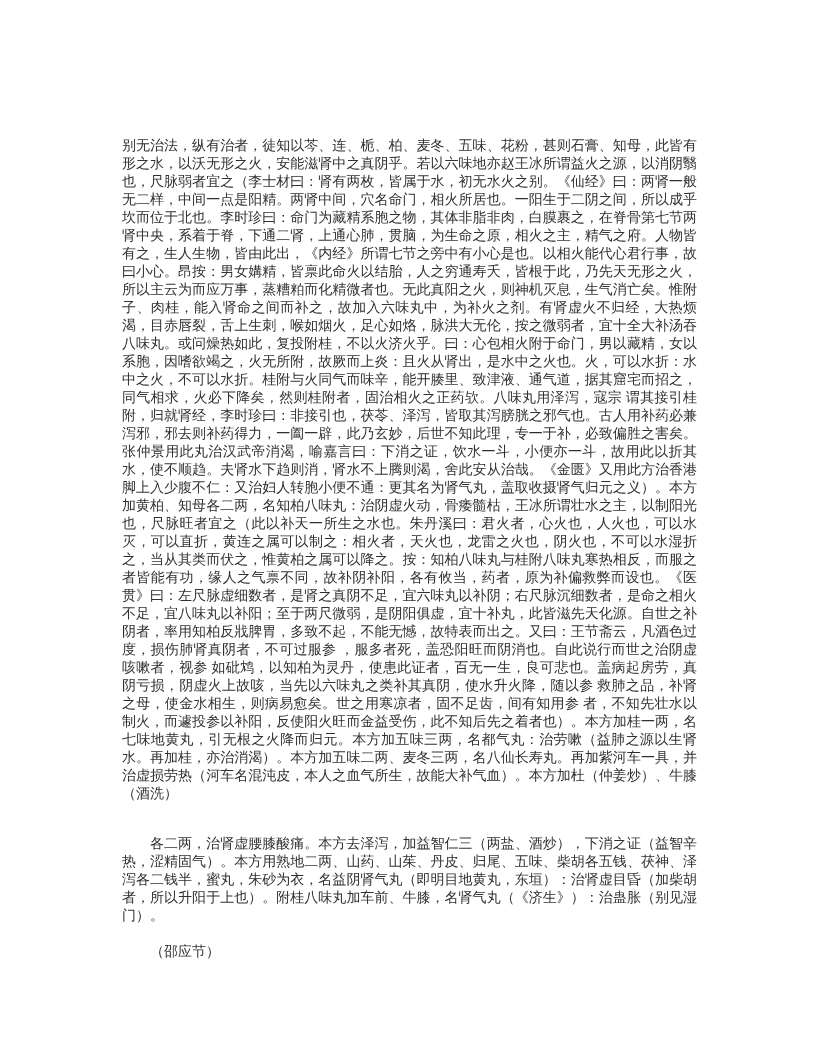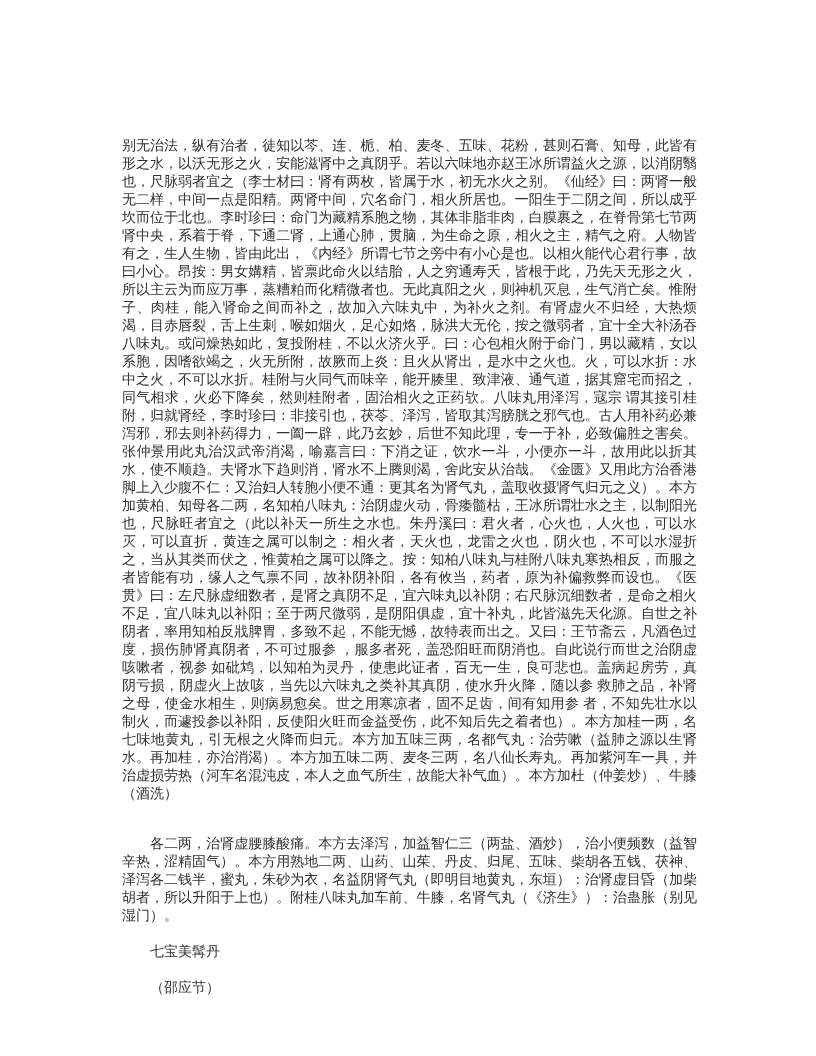--- a/index.html
+++ b/index.html
@@ -52,17 +52,16 @@
   .gap-line {
     margin-top: 18px !important;
   }
 </style>
 </head>
 <body>
 
 <div class="sheet">
   <div class="text-block">
     <p class="para-justify">别无治法，纵有治者，徒知以芩、连、栀、柏、麦冬、五味、花粉，甚则石膏、知母，此皆有形之水，以沃无形之火，安能滋肾中之真阴乎。若以六味地亦赵王冰所谓益火之源，以消阴翳也，尺脉弱者宜之（李士材曰：肾有两枚，皆属于水，初无水火之别。《仙经》曰：两肾一般无二样，中间一点是阳精。两肾中间，穴名命门，相火所居也。一阳生于二阴之间，所以成乎坎而位于北也。李时珍曰：命门为藏精系胞之物，其体非脂非肉，白膜裹之，在脊骨第七节两肾中央，系着于脊，下通二肾，上通心肺，贯脑，为生命之原，相火之主，精气之府。人物皆有之，生人生物，皆由此出，《内经》所谓七节之旁中有小心是也。以相火能代心君行事，故曰小心。昂按：男女媾精，皆禀此命火以结胎，人之穷通寿夭，皆根于此，乃先天无形之火，所以主云为而应万事，蒸糟粕而化精微者也。无此真阳之火，则神机灭息，生气消亡矣。惟附子、肉桂，能入肾命之间而补之，故加入六味丸中，为补火之剂。有肾虚火不归经，大热烦渴，目赤唇裂，舌上生刺，喉如烟火，足心如烙，脉洪大无伦，按之微弱者，宜十全大补汤吞八味丸。或问燥热如此，复投附桂，不以火济火乎。曰：心包相火附于命门，男以藏精，女以系胞，因嗜欲竭之，火无所附，故厥而上炎：且火从肾出，是水中之火也。火，可以水折：水中之火，不可以水折。桂附与火同气而味辛，能开腠里、致津液、通气道，据其窟宅而招之，同气相求，火必下降矣，然则桂附者，固治相火之正药欤。八味丸用泽泻，寇宗 谓其接引桂附，归就肾经，李时珍曰：非接引也，茯苓、泽泻，皆取其泻膀胱之邪气也。古人用补药必兼泻邪，邪去则补药得力，一阖一辟，此乃玄妙，后世不知此理，专一于补，必致偏胜之害矣。张仲景用此丸治汉武帝消渴，喻嘉言曰：下消之证，饮水一斗，小便亦一斗，故用此以折其水，使不顺趋。夫肾水下趋则消，肾水不上腾则渴，舍此安从治哉。《金匮》又用此方治香港脚上入少腹不仁：又治妇人转胞小便不通：更其名为肾气丸，盖取收摄肾气归元之义）。本方加黄柏、知母各二两，名知柏八味丸：治阴虚火动，骨痿髓枯，王冰所谓壮水之主，以制阳光也，尺脉旺者宜之（此以补天一所生之水也。朱丹溪曰：君火者，心火也，人火也，可以水灭，可以直折，黄连之属可以制之：相火者，天火也，龙雷之火也，阴火也，不可以水湿折之，当从其类而伏之，惟黄柏之属可以降之。按：知柏八味丸与桂附八味丸寒热相反，而服之者皆能有功，缘人之气禀不同，故补阴补阳，各有攸当，药者，原为补偏救弊而设也。《医贯》曰：左尺脉虚细数者，是肾之真阴不足，宜六味丸以补阴；右尺脉沉细数者，是命之相火不足，宜八味丸以补阳；至于两尺微弱，是阴阳俱虚，宜十补丸，此皆滋先天化源。自世之补阴者，率用知柏反戕脾胃，多致不起，不能无憾，故特表而出之。又曰：王节斋云，凡酒色过度，损伤肺肾真阴者，不可过服参 ，服多者死，盖恐阳旺而阴消也。自此说行而世之治阴虚咳嗽者，视参 如砒鸩，以知柏为灵丹，使患此证者，百无一生，良可悲也。盖病起房劳，真阴亏损，阴虚火上故咳，当先以六味丸之类补其真阴，使水升火降，随以参 救肺之品，补肾之母，使金水相生，则病易愈矣。世之用寒凉者，固不足齿，间有知用参 者，不知先壮水以制火，而遽投参以补阳，反使阳火旺而金益受伤，此不知后先之着者也）。本方加桂一两，名七味地黄丸，引无根之火降而归元。本方加五味三两，名都气丸：治劳嗽（益肺之源以生肾水。再加桂，亦治消渴）。本方加五味二两、麦冬三两，名八仙长寿丸。再加紫河车一具，并治虚损劳热（河车名混沌皮，本人之血气所生，故能大补气血）。本方加杜（仲姜炒）、牛膝（酒洗）</p>
-    <p class="para-justify indent-2 gap-section">各二两，治肾虚腰膝酸痛。本方去泽泻，加益智仁三（两盐、酒炒），治小便频数（益智辛热，涩精固气）。本方用熟地二两、山药、山茱、丹皮、归尾、五味、柴胡各五钱、茯神、泽泻各二钱半，蜜丸，朱砂为衣，名益阴肾气丸（即明目地黄丸，东垣）：治肾虚目昏（加柴胡者，所以升阳于上也）。附桂八味丸加车前、牛膝，名肾气丸（《济生》）：治蛊胀（别见湿门）。</p>
-    <p class="indent-2 gap-line">七宝美髯丹</p>
+    <p class="para-justify indent-2 gap-section">各二两，治肾虚腰膝酸痛。本方去泽泻，加益智仁三（两盐、酒炒），下消之证（益智辛热，涩精固气）。本方用熟地二两、山药、山茱、丹皮、归尾、五味、柴胡各五钱、茯神、泽泻各二钱半，蜜丸，朱砂为衣，名益阴肾气丸（即明目地黄丸，东垣）：治肾虚目昏（加柴胡者，所以升阳于上也）。附桂八味丸加车前、牛膝，名肾气丸（《济生》）：治蛊胀（别见湿门）。</p>
     <p class="indent-2 gap-line">（邵应节）</p>
   </div>
 </div>
 
 </body></html>

